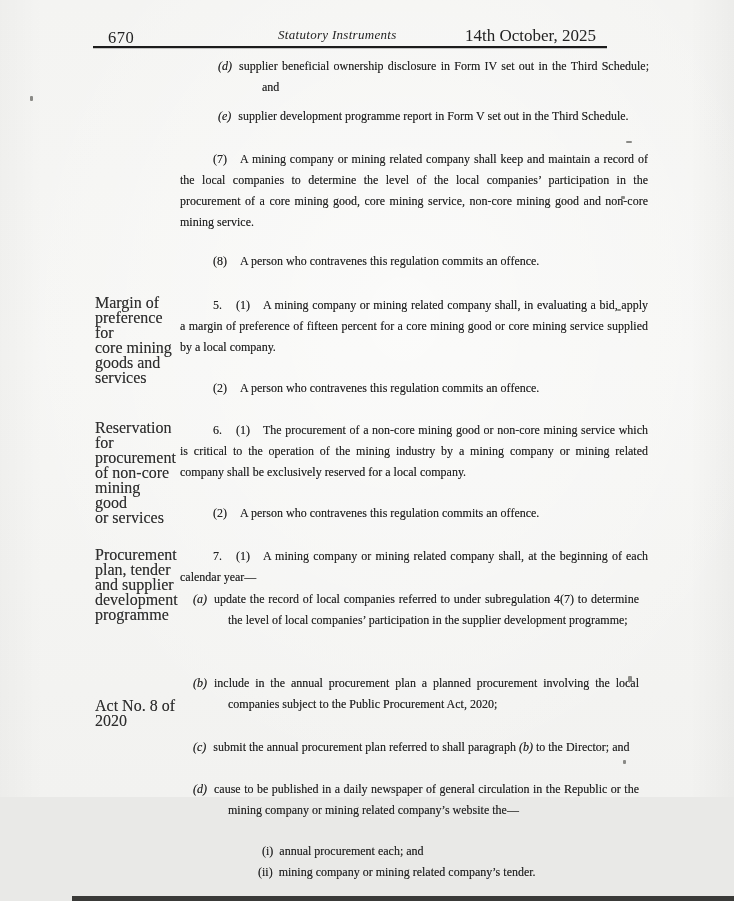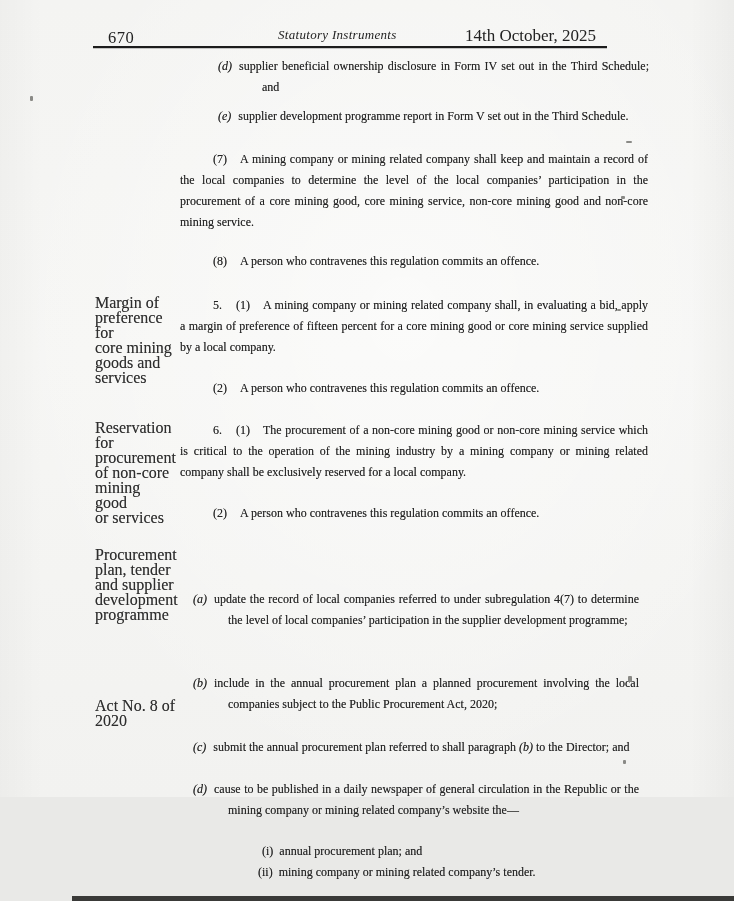--- a/index.html
+++ b/index.html
@@ -87,30 +87,31 @@
   <div class="abs bodytxt para" style="top:251px"><span class="num num-sub">(8)</span><span>A person who contravenes this regulation commits an offence.</span></div>
 
   <div class="abs bodytxt para" style="top:295px"><span class="num num-main">5.</span><span class="num num-sub">(1)</span><span>A mining company or mining related company shall, in evaluating a bid, apply a margin of preference of fifteen percent for a core mining good or core mining service supplied by a local company.</span></div>
 
   <div class="abs bodytxt para" style="top:378px"><span class="num num-sub">(2)</span><span>A person who contravenes this regulation commits an offence.</span></div>
 
   <div class="abs bodytxt para" style="top:420px"><span class="num num-main">6.</span><span class="num num-sub">(1)</span><span>The procurement of a non-core mining good or non-core mining service which is critical to the operation of the mining industry by a mining company or mining related company shall be exclusively reserved for a local company.</span></div>
 
   <div class="abs bodytxt para" style="top:503px"><span class="num num-sub">(2)</span><span>A person who contravenes this regulation commits an offence.</span></div>
 
+  <div class="abs bodytxt para" style="top:546px"><span class="num num-main">7.</span><span class="num num-sub">(1)</span><span>A mining company or mining related company shall, at the beginning of each calendar year—</span></div>
 
   <div class="abs bodytxt li2" style="top:589px"><span class="lbl">(a)</span><span>update the record of local companies referred to under subregulation 4(7) to determine the level of local companies’ participation in the supplier development programme;</span></div>
 
   <div class="abs bodytxt li2" style="top:673px"><span class="lbl">(b)</span><span>include in the annual procurement plan a planned procurement involving the local companies subject to the Public Procurement Act, 2020;</span></div>
 
   <div class="abs bodytxt li2" style="top:737px"><span class="lbl">(c)</span><span>submit the annual procurement plan referred to shall paragraph </span><span class="ref-it">(b)</span><span> to the Director; and</span></div>
 
   <div class="abs bodytxt li2" style="top:779px"><span class="lbl">(d)</span><span>cause to be published in a daily newspaper of general circulation in the Republic or the mining company or mining related company’s website the—</span></div>
 
-  <div class="abs bodytxt li3" style="top:841px;left:262px;width:386px"><span class="lbl-rom">(i)</span><span>annual procurement plan; and</span></div>
+  <div class="abs bodytxt li3" style="top:841px;left:262px;width:386px"><span class="lbl-rom">(i)</span><span>annual procurement each; and</span></div>
 
   <div class="abs bodytxt li3" style="top:862px;left:258px;width:392px;padding-left:37px;text-indent:-37px"><span class="lbl-rom">(ii)</span><span>mining company or mining related company’s tender.</span></div>
 
   <div class="speck" style="left:30px;top:96px;width:3px;height:5px"></div>
   <div class="speck" style="left:626px;top:141px;width:6px;height:2px"></div>
   <div class="speck" style="left:621px;top:196px;width:4px;height:3px"></div>
   <div class="speck" style="left:617px;top:309px;width:4px;height:2px"></div>
   <div class="speck" style="left:628px;top:676px;width:4px;height:6px"></div>
   <div class="speck" style="left:623px;top:760px;width:3px;height:4px"></div>
   <div class="abs bottom-strip"></div>

